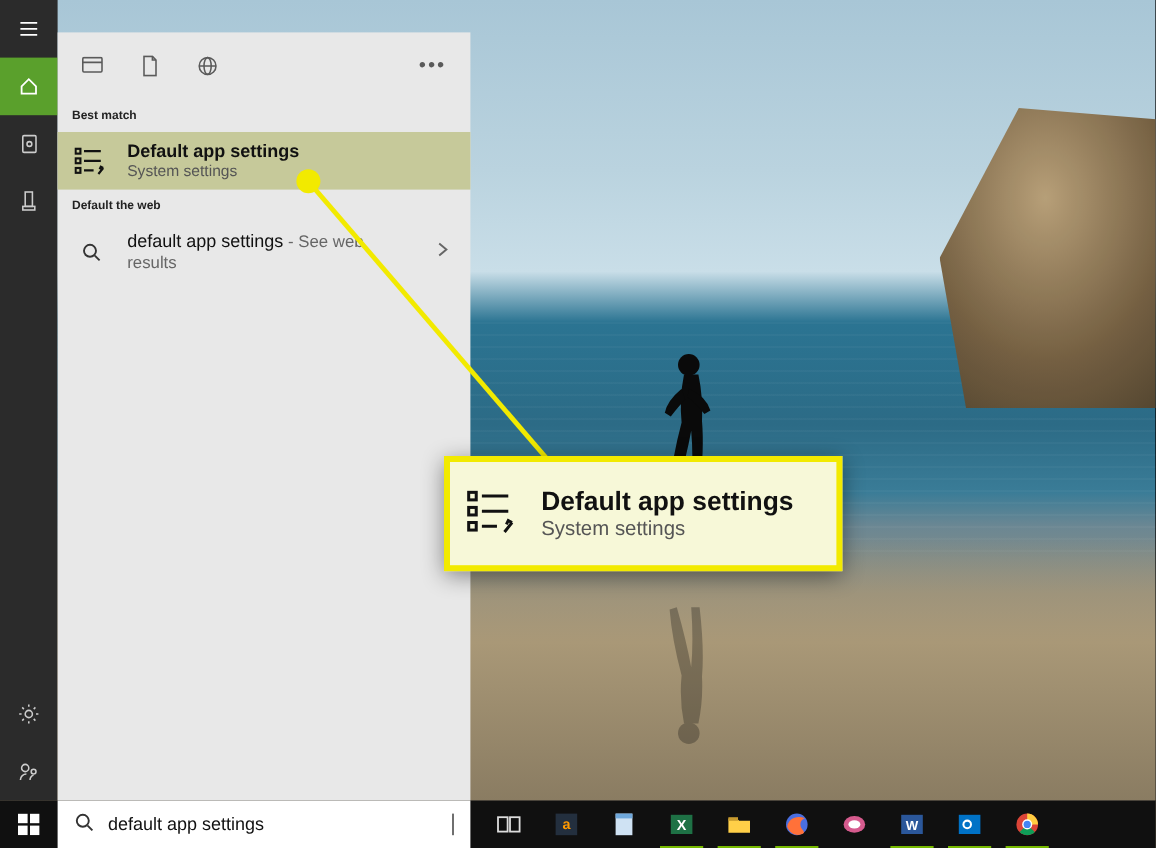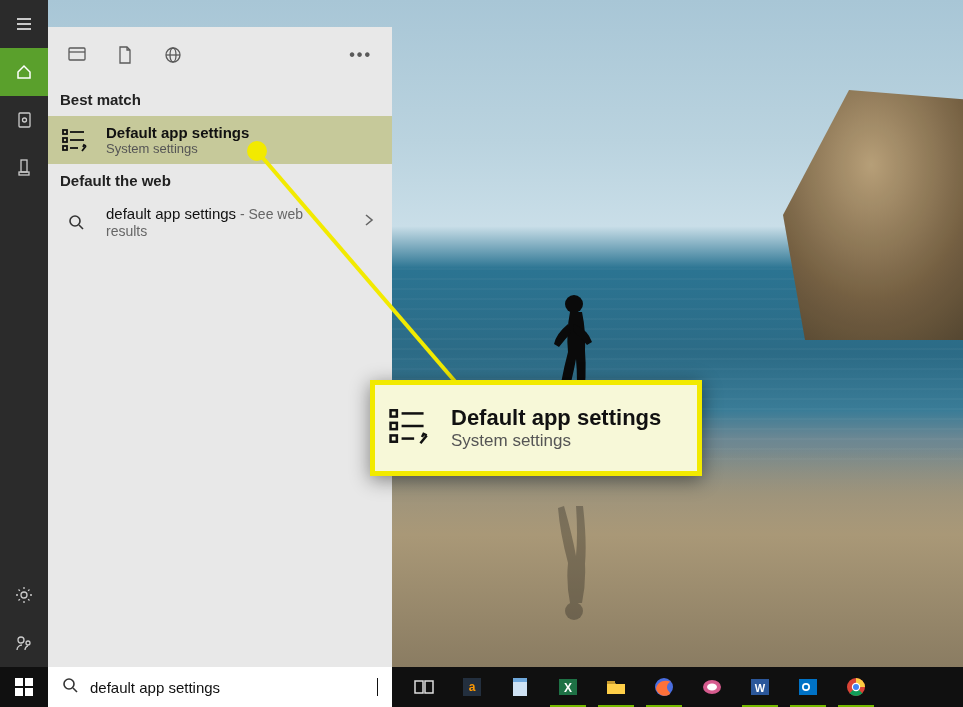--- a/index.html
+++ b/index.html
@@ -57,21 +57,21 @@
     position:absolute; left:48px; top:27px; width:344px; height:640px;
     background:#e8e8e8; color:#000;
     display:flex; flex-direction:column;
   }
   .panel-toolbar {
     height:56px; display:flex; align-items:center; gap:32px; padding:0 20px;
   }
   .panel-toolbar .tab-icon { color:#5a5a5a; display:flex; align-items:center; }
   .panel-toolbar .more { margin-left:auto; color:#5a5a5a; letter-spacing:2px; font-weight:700;}
   .section-header {
-    font-size:15px; font-weight:600; color:#222; padding:8px 12px 8px 12px;
+    font-size:10px; font-weight:600; color:#222; padding:8px 12px 8px 12px;
   }
   .result-item {
     display:flex; align-items:center; gap:14px; padding:8px 12px;
   }
   .result-item.best { background:#c6c99a; }
   .result-item .icon-box { width:32px; display:flex; justify-content:center; color:#222;}
   .result-title { font-size:15px; font-weight:600; color:#111;}
   .result-sub { font-size:13px; color:#555; }
   .web-row { display:flex; align-items:center; padding:8px 12px; gap:14px;}
   .web-row .mag { width:32px; display:flex; justify-content:center; color:#333;}

